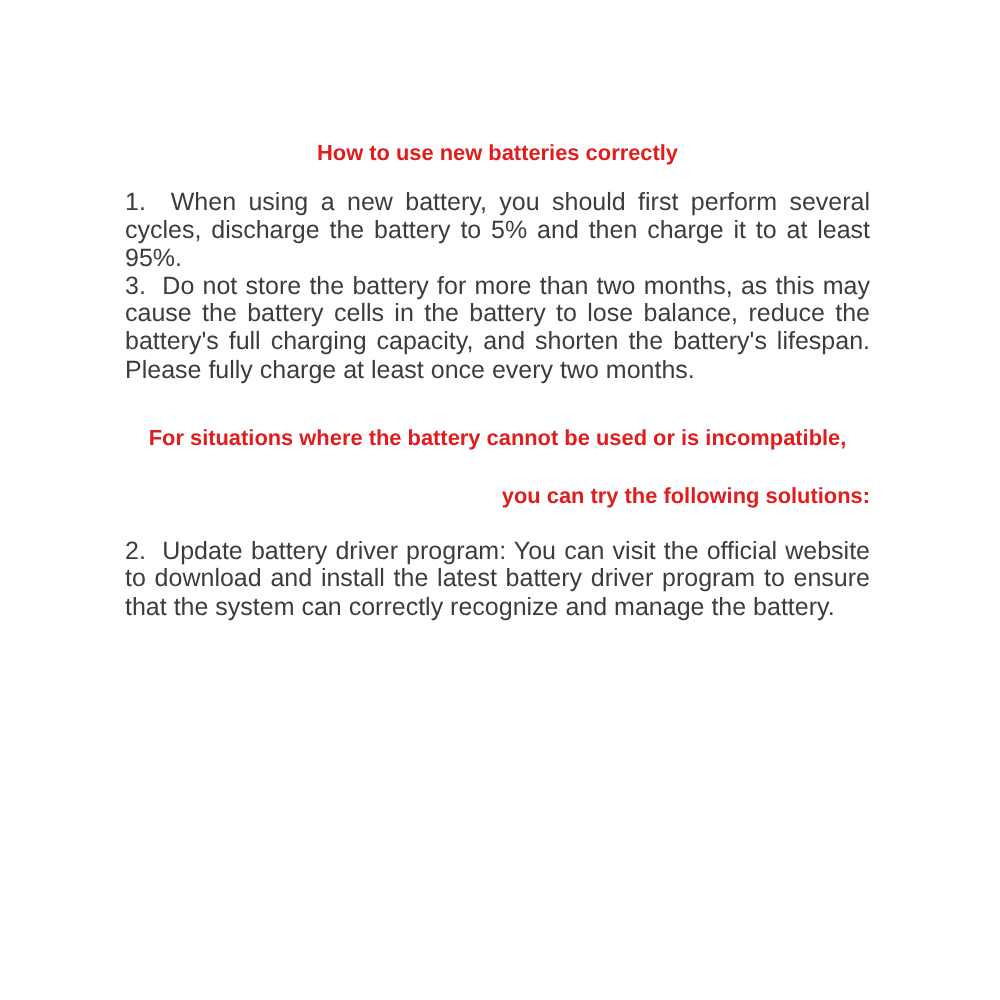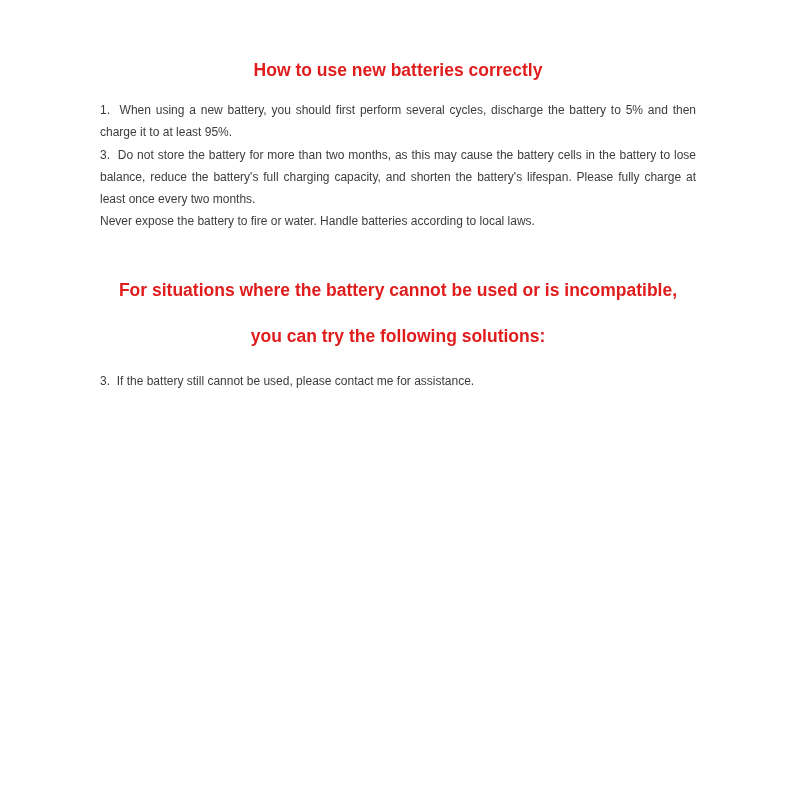--- a/index.html
+++ b/index.html
@@ -11,55 +11,55 @@
     width: 800px;
     height: 800px;
     font-family: "Liberation Sans", sans-serif;
     color: #3c3c3c;
     overflow: hidden;
   }
   .page {
     box-sizing: border-box;
     width: 800px;
     height: 800px;
-    padding: 60px 104px 0 100px;
+    padding: 112px 104px 0 100px;
     background: #ffffff;
   }
   .heading {
     color: #e01c1c;
     font-weight: bold;
     text-align: center;
     font-size: 17.5px;
     line-height: 20px;
     margin: 0 0 19px 0;
   }
   .heading.second {
-    margin-top: 47px;
+    margin-top: 33px;
     margin-bottom: 26px;
   }
   .heading.third {
     margin-bottom: 24px;
+    text-align: right;
   }
   p.body-par {
-    font-size: 12px;
+    font-size: 20px;
     line-height: 22.3px;
     text-align: justify;
     margin: 0;
   }
 </style>
 </head>
 <body>
 
 <div class="page">
 
   <h1 class="heading">How to use new batteries correctly</h1>
 
   <p class="body-par">1.&nbsp; When using a new battery, you should first perform several cycles, discharge the battery to 5% and then charge it to at least 95%.</p>
   <p class="body-par">3.&nbsp; Do not store the battery for more than two months, as this may cause the battery cells in the battery to lose balance, reduce the battery's full charging capacity, and shorten the battery's lifespan. Please fully charge at least once every two months.</p>
-  <p class="body-par">Never expose the battery to fire or water. Handle batteries according to local laws.</p>
 
   <h2 class="heading second">For situations where the battery cannot be used or is incompatible,</h2>
 
   <h2 class="heading third">you can try the following solutions:</h2>
 
-  <p class="body-par">3.&nbsp; If the battery still cannot be used, please contact me for assistance.</p>
+  <p class="body-par">2.&nbsp; Update battery driver program: You can visit the official website to download and install the latest battery driver program to ensure that the system can correctly recognize and manage the battery.</p>
 
 </div>
 
 </body></html>

